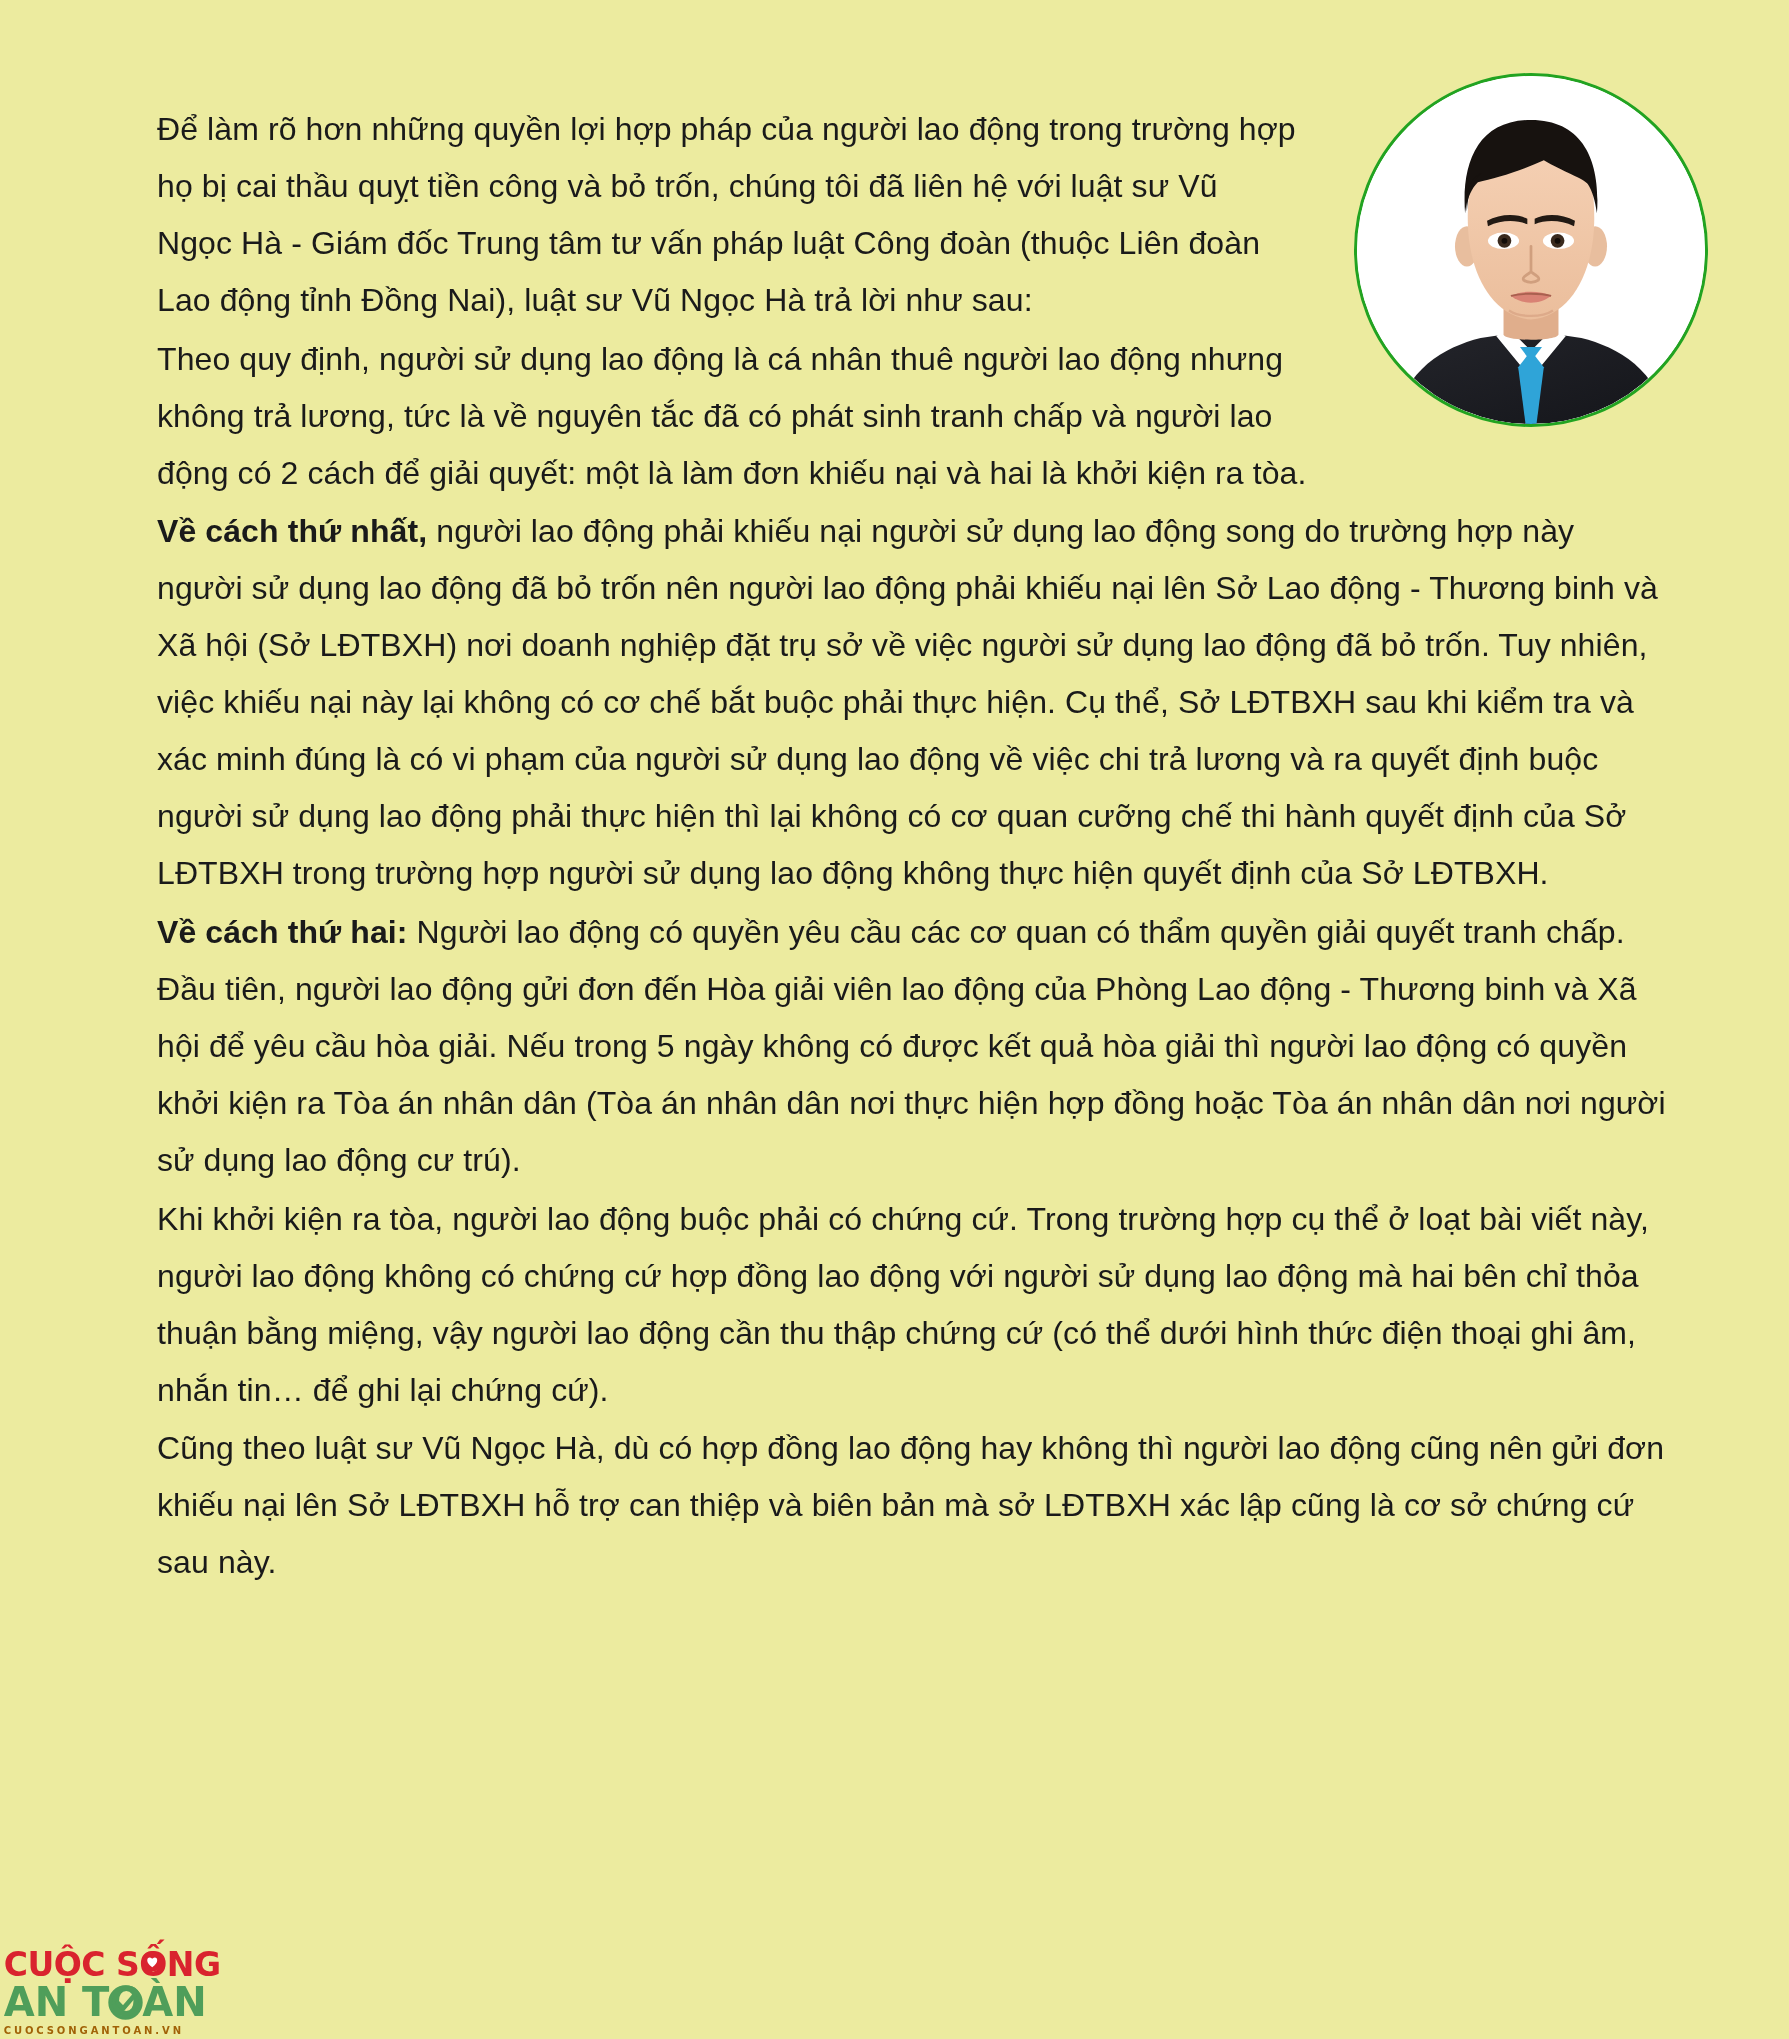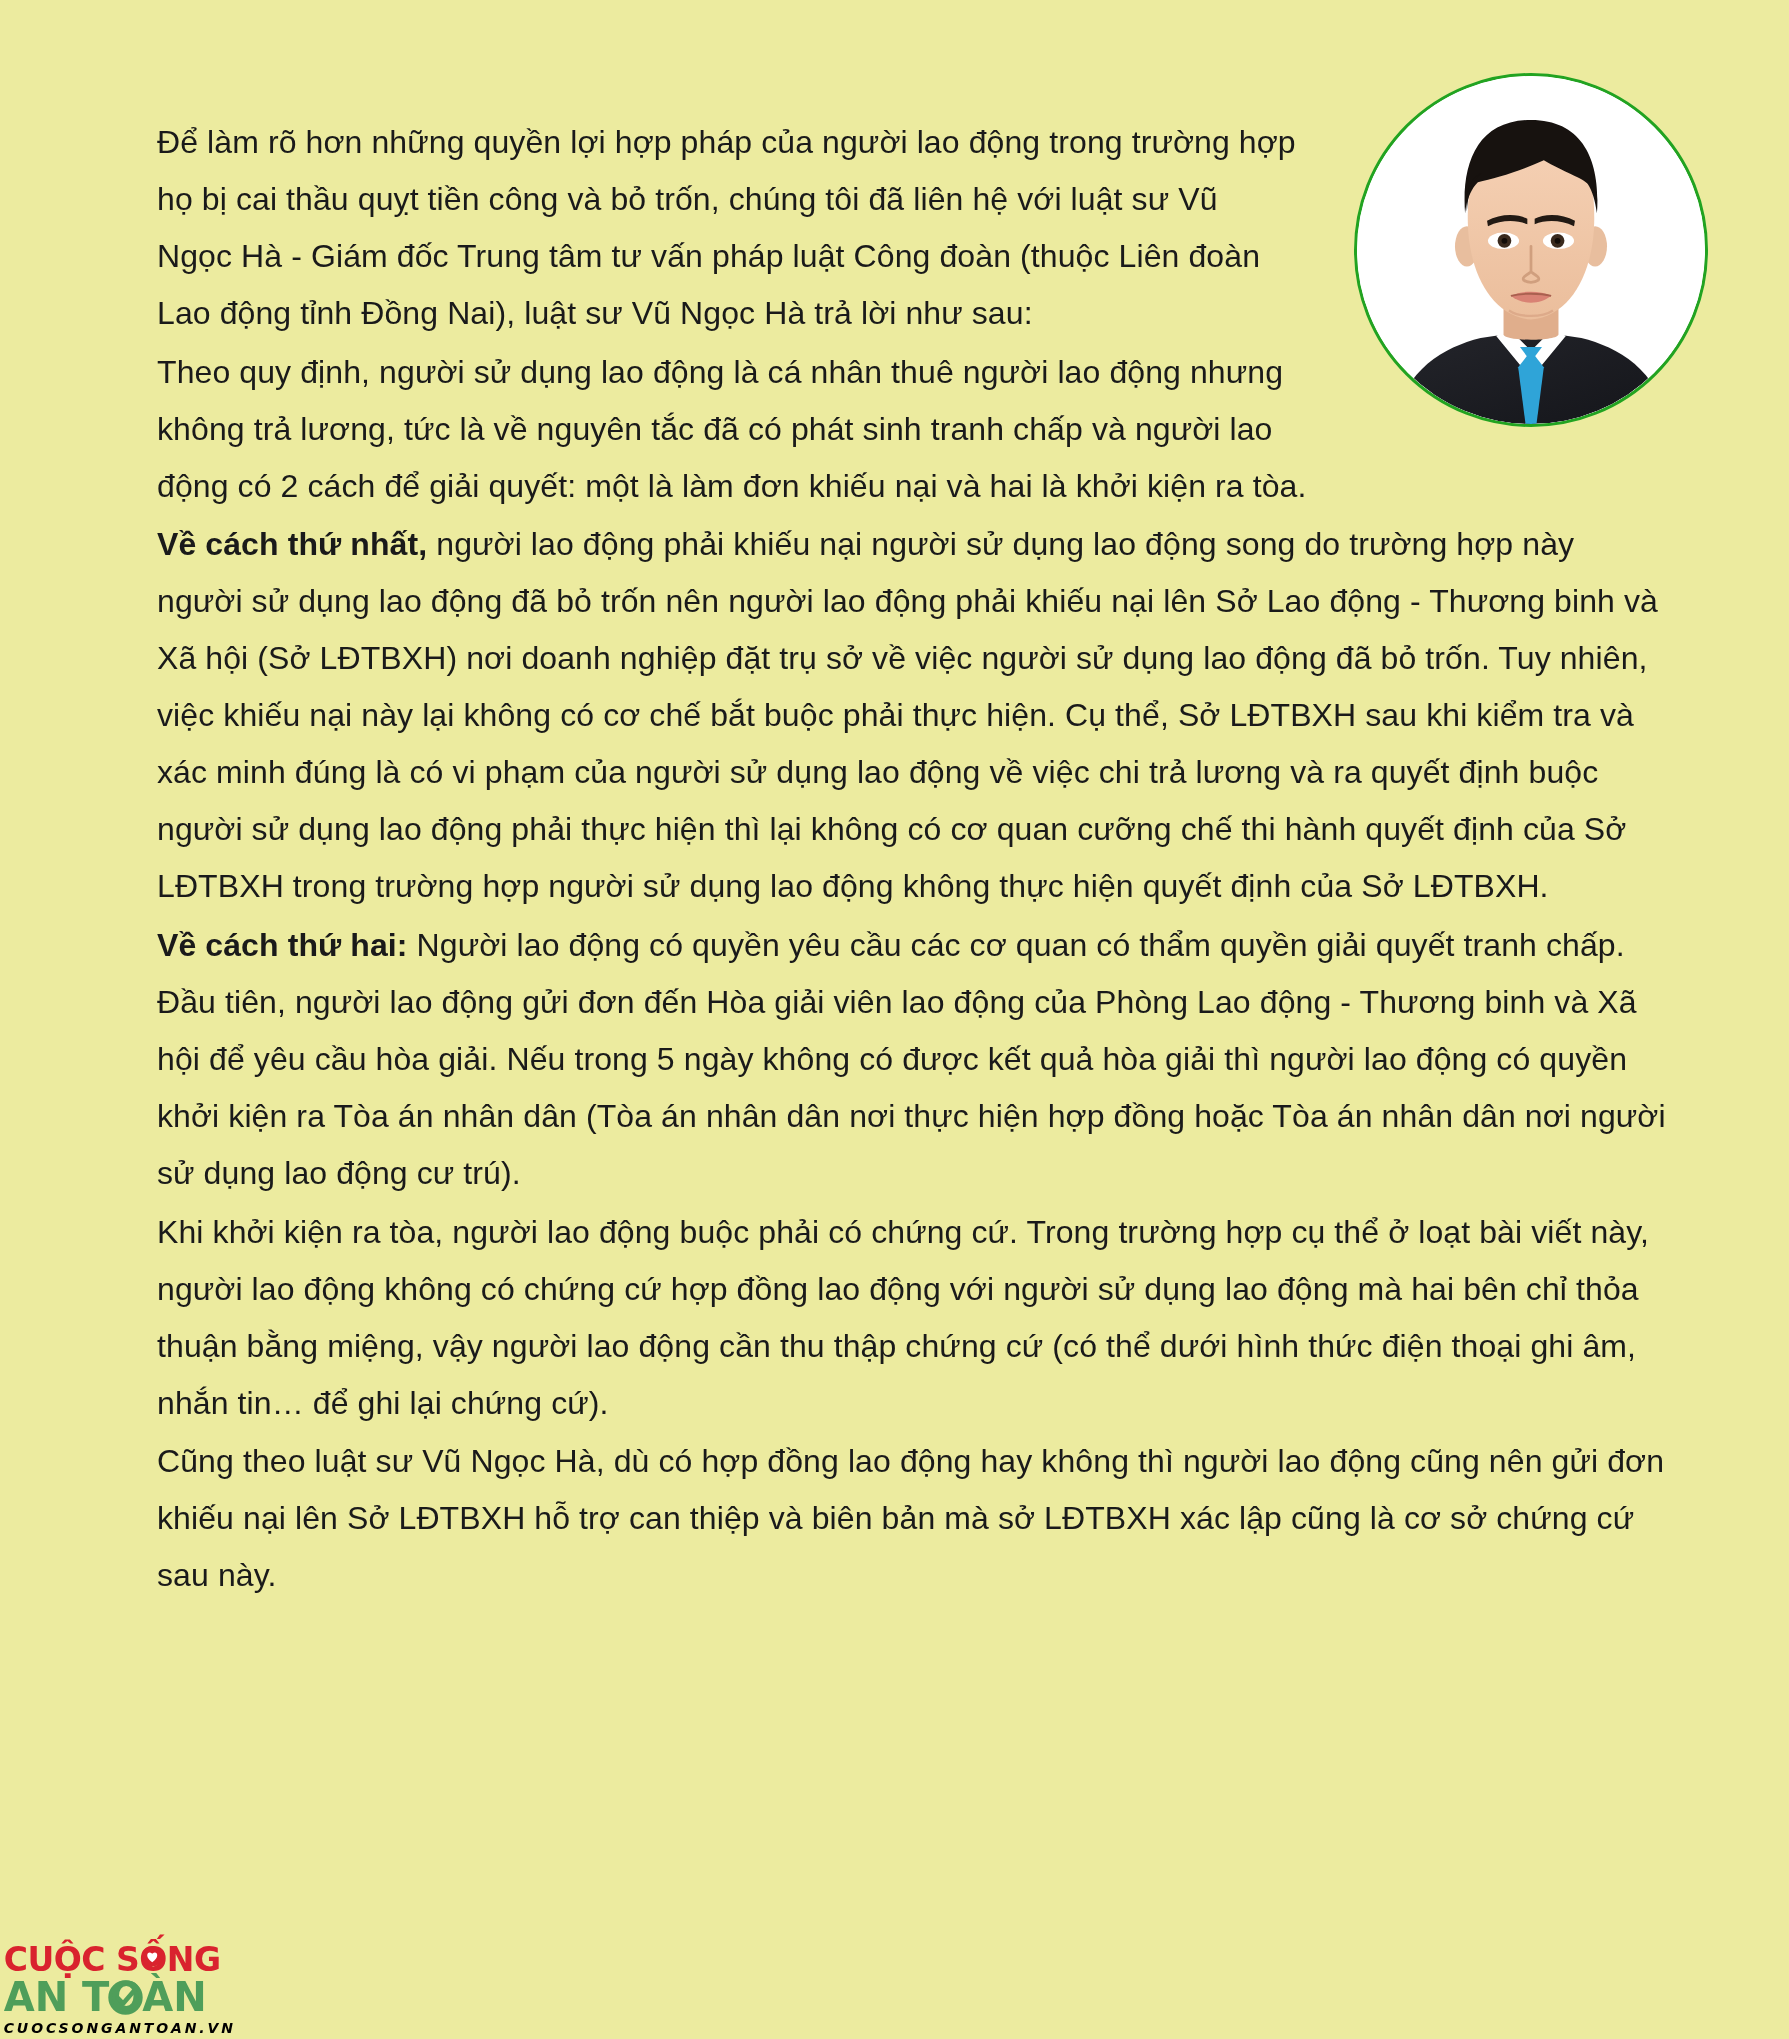--- a/index.html
+++ b/index.html
@@ -34,21 +34,21 @@
     border: 3.7px solid #22A321;
     background: #ffffff;
     overflow: hidden;
     z-index: 5;
   }
   .portrait-svg { display: block; width: 100%; height: 100%; }
 
   
   .article {
     position: absolute;
-    top: 114px;
+    top: 101px;
     left: 157px;
     width: 1510px;
     font-size: 32px;
     line-height: 1.78;
     color: #1a1a1a;
     letter-spacing: 0.1px;
     z-index: 2;
   }
   .article p {
     margin: 0 0 1.9px 0;
@@ -106,27 +106,26 @@
   }
   .logo-check {
     position: absolute;
     left: 103px;
     top: 1.9px;
     width: 37px;
     height: 37px;
   }
   .logo-url {
     font-family: "DejaVu Sans", sans-serif;
-    font-size: 14px;
-    font-weight: bold;
-    color: #000000;
+    font-size: 10px;
+    font-weight: bold;
+    color: #a16207;
     letter-spacing: 2.9px;
     margin-top: 3.7px;
     white-space: nowrap;
-    font-style: italic;
   }
 </style>
 </head>
 <body>
 
 <div id="page">
 
   <div class="portrait-wrap">
     <svg class="portrait-svg" viewBox="0 0 380 380">
       <defs>

